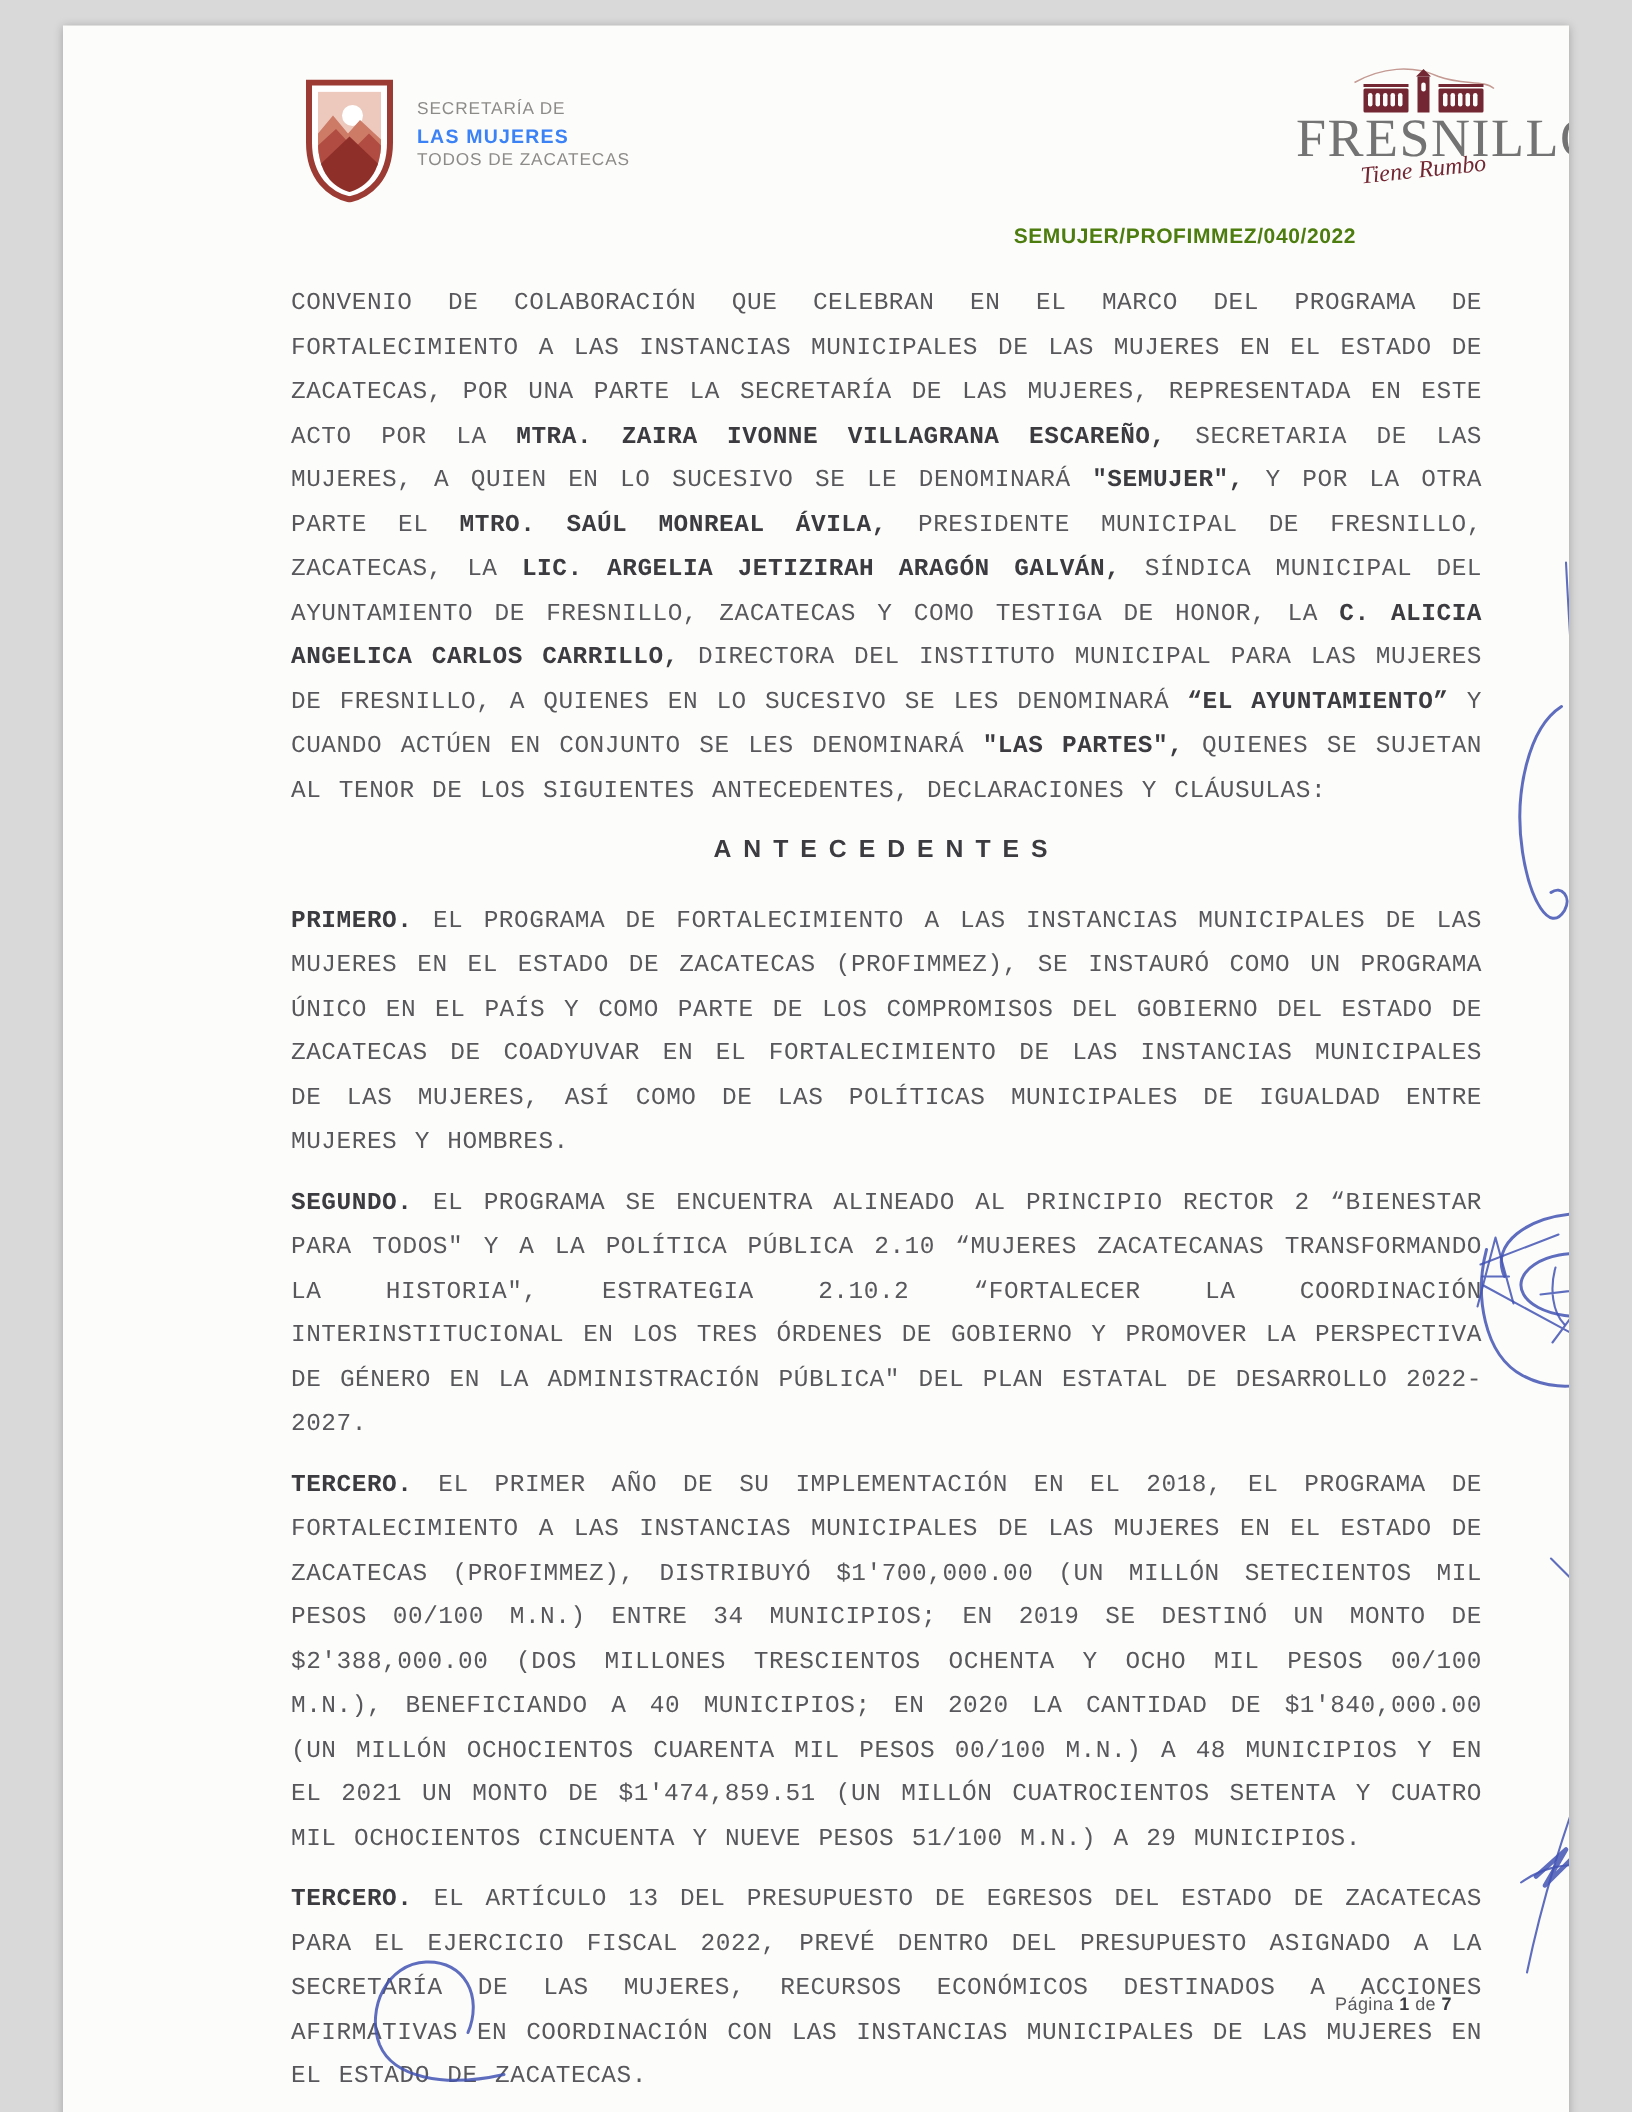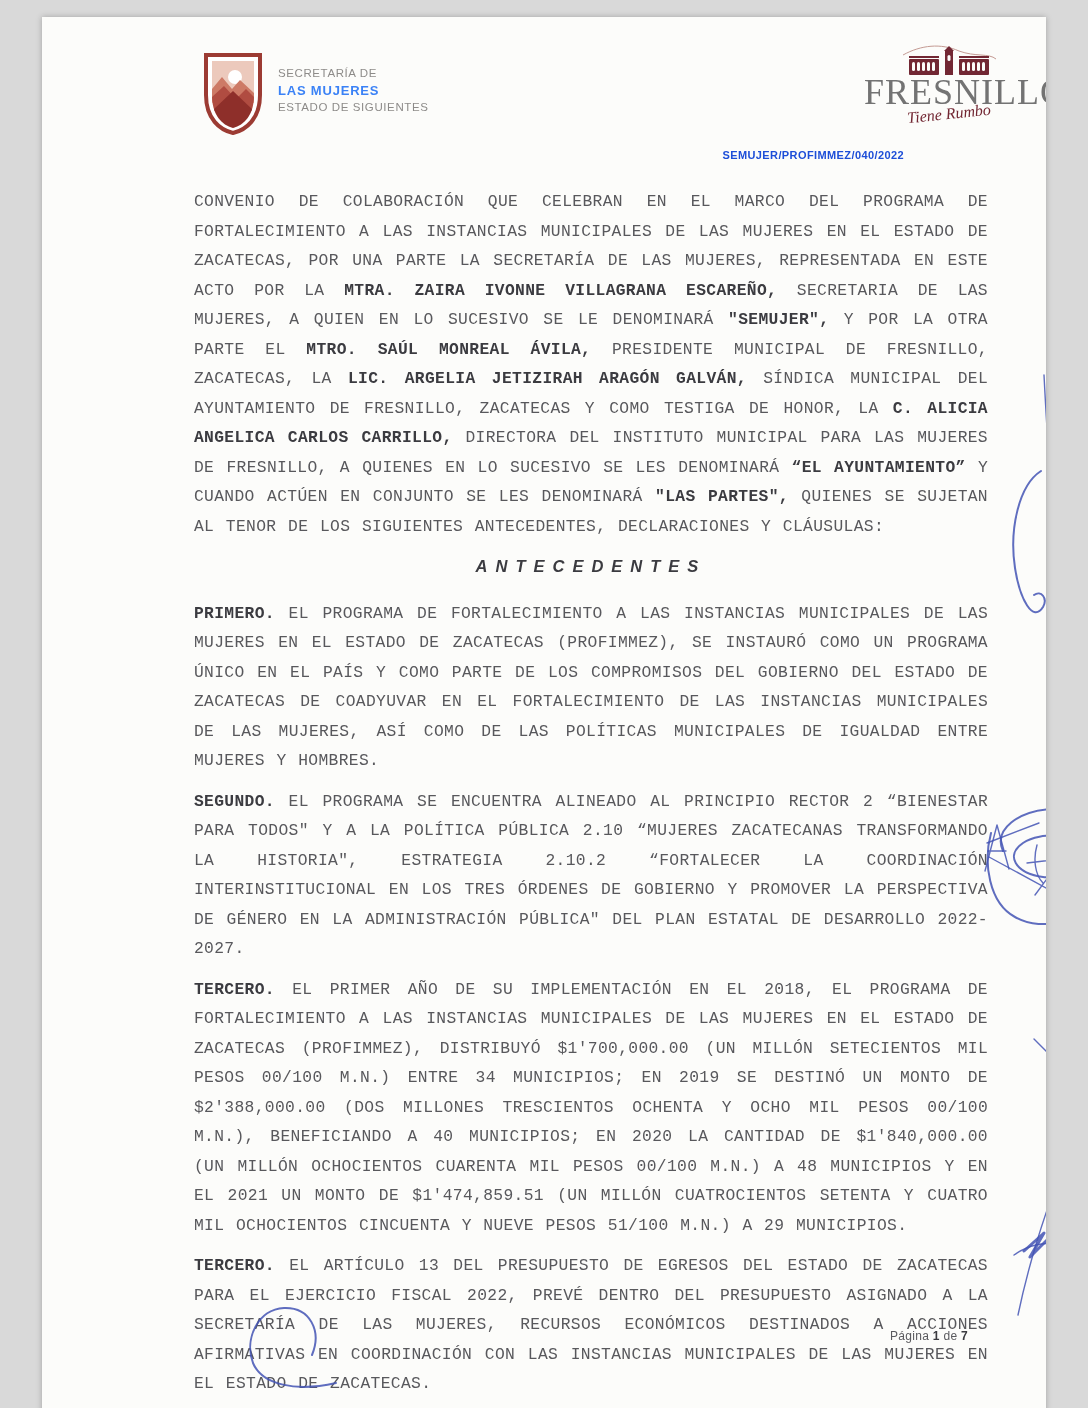--- a/index.html
+++ b/index.html
@@ -17,36 +17,35 @@
   .shield{width:62px;height:82px;flex:0 0 auto;}
   .hdr-left-text{padding-top:12px;line-height:17px;}
   .hdr-l1,.hdr-l3{font-size:11.5px;color:#8d8b89;letter-spacing:.6px;}
   .hdr-l2{font-size:13px;font-weight:bold;color:#3b82f6;letter-spacing:.8px;}
   .hdr-right{position:absolute;left:822px;top:28px;width:170px;text-align:center;color:#722733;}
   .building{display:block;margin:0 auto;}
   .fres-word{font-family:"Liberation Serif", serif;font-size:36px;letter-spacing:1px;color:#737373;line-height:26px;}
   .fres-tag{font-family:"Liberation Serif", serif;font-style:italic;font-size:16px;transform:rotate(-6deg);display:inline-block;margin-top:0px;color:#722733;}
   .ref{
     position:absolute;top:132px;right:142px;
-    font-size:11px;font-weight:bold;color:#1d4ed8;letter-spacing:.4px;
+    font-size:14px;font-weight:bold;color:#4d7c0f;letter-spacing:.4px;
   }
   
   .content{position:absolute;left:152px;top:170px;width:794px;}
   .para{
     font-size:16.3px;line-height:29.5px;color:#58585c;
     text-align:justify;letter-spacing:.35px;word-spacing:1.5px;
     margin:0 0 11px 0;
     font-family:Liberation Mono, monospace;
   }
   .para .b{font-weight:bold;color:#3b3b40;}
   .heading{
     font-size:16.5px;font-weight:bold;color:#3b3b40;
     text-align:center;letter-spacing:8px;line-height:29.5px;
     margin:5px 0 17px 0;
-    font-style:italic;
   }
   
   .footer{position:absolute;top:1312px;right:78px;font-size:12px;color:#5a5a5e;letter-spacing:.3px;}
   .footer .b{font-weight:bold;color:#3b3b40;}
   
   .sig{position:absolute;pointer-events:none;}
   .sig path{fill:none;stroke:#4354b4;stroke-width:2;stroke-linecap:round;stroke-linejoin:round;opacity:.85;}
   .sig path.thin{stroke-width:1.4;}
   .sig path.thick{stroke-width:3;}
 </style>
@@ -67,21 +66,21 @@
         <rect x="10" y="8" width="42" height="70" fill="#ecc9bc"></rect>
         <circle cx="33" cy="24" r="7" fill="#ffffff"></circle>
         <polygon points="10,36 20,24 30,36 38,27 52,40 52,50 10,50" fill="#cd7a66"></polygon>
         <polygon points="10,44 22,33 34,46 44,36 52,44 52,58 10,58" fill="#b04c41"></polygon>
         <polygon points="10,58 31,38 52,58 52,78 10,78" fill="#8e2f2a"></polygon>
       </g>
     </svg>
     <div class="hdr-left-text">
       <div class="hdr-l1">SECRETARÍA DE</div>
       <div class="hdr-l2">LAS MUJERES</div>
-      <div class="hdr-l3">ESTADO DE SIGUIENTES</div>
+      <div class="hdr-l3">TODOS DE ZACATECAS</div>
     </div>
   </div>
 
   <div class="hdr-right">
     <svg class="building" width="96" height="34" viewBox="0 0 96 34">
       <g fill="none" stroke="#722733" stroke-width="1.4">
         <path d="M2 10 C 20 0, 40 -2, 58 6 C 74 12, 88 8, 95 14" stroke="#c49a93" stroke-width="1"></path>
       </g>
       <g fill="#722733">
         <rect x="8" y="14" width="30" height="16" rx="1"></rect>

